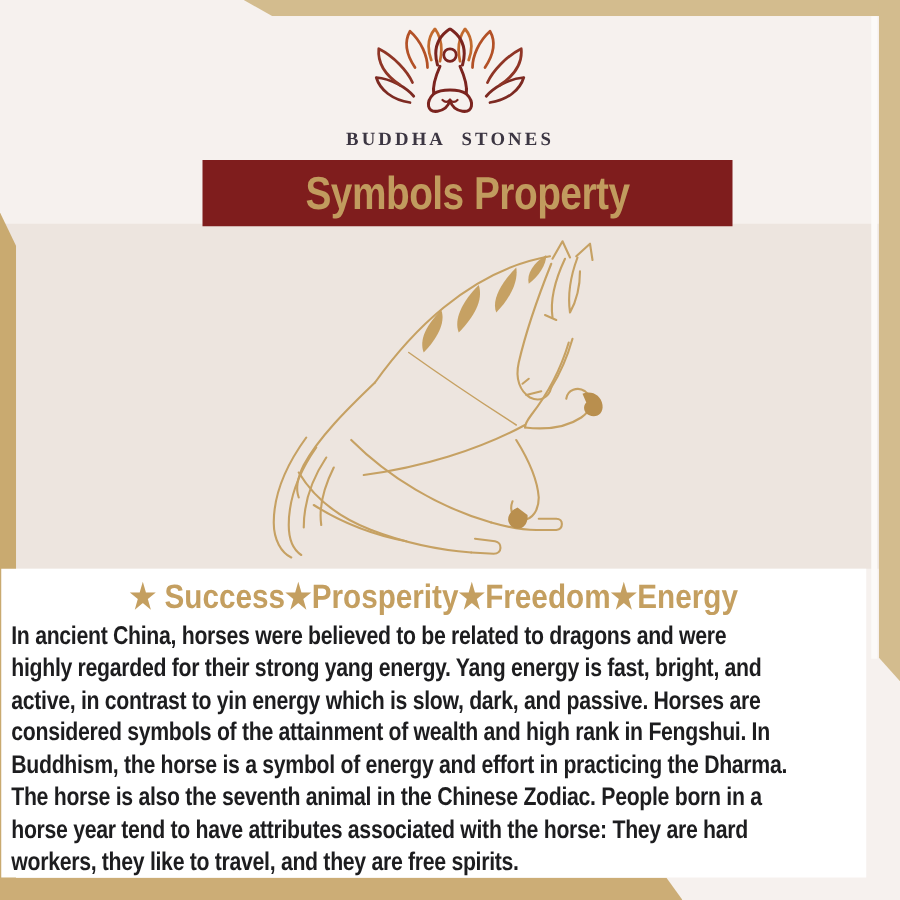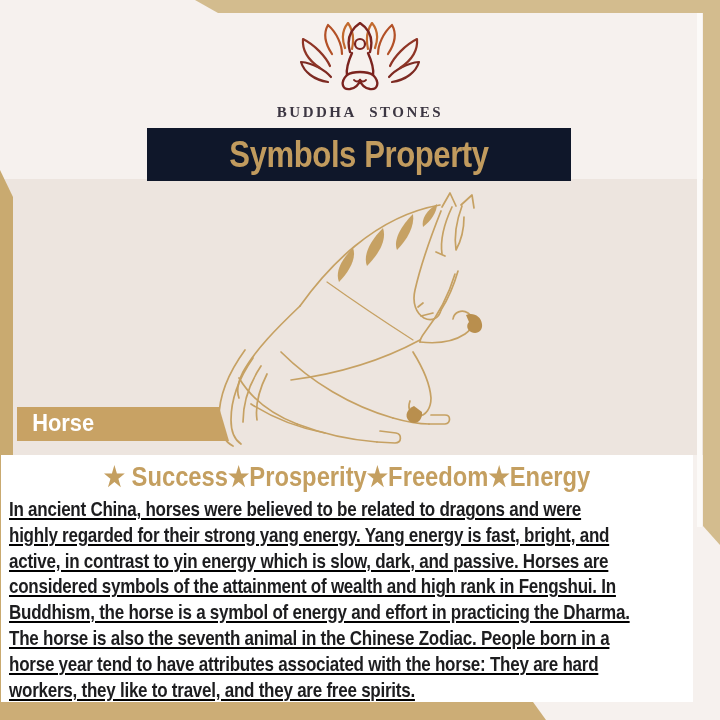--- a/index.html
+++ b/index.html
@@ -21,41 +21,41 @@
   .bottom-band{position:absolute;left:0;top:702px;width:546px;height:18px;background:#ccad76;
     clip-path:polygon(0 0,533px 0,546px 100%,0 100%);}
   
   .logo-wrap{position:absolute;left:210px;top:0;width:300px;text-align:center;}
   .lotus-svg{display:block;margin:22px auto 0 auto;}
   .brand-name{
     margin-top:2px;font-family:"Liberation Serif", serif;font-size:15px;color:#3c3642;
     letter-spacing:2.5px;word-spacing:7px;font-weight:600;
   }
   
-  .title-band{position:absolute;left:147px;top:128px;width:424px;height:53px;background:#0f172a;}
+  .title-band{position:absolute;left:162px;top:128px;width:424px;height:53px;background:#7f1d1d;}
   .title-band h1{
     margin:0;text-align:center;line-height:53px;font-size:37px;font-weight:bold;color:#c19b5e;
     transform:scaleX(0.84);transform-origin:50% 50%;letter-spacing:-0.5px;white-space:nowrap;
   }
   
   .horse-svg{position:absolute;left:215px;top:190px;}
   
   .zodiac-banner{position:absolute;left:17px;top:407px;width:212px;height:34px;background:#c8a264;
     clip-path:polygon(0 0,202px 0,212px 100%,0 100%);}
   .zodiac-banner span{
     display:block;padding-left:16px;line-height:33px;font-size:23px;font-weight:bold;color:#ffffff;
     transform:scaleX(0.95);transform-origin:0 50%;
   }
   
   .text-panel{position:absolute;left:1px;top:455px;width:692px;height:247px;background:#ffffff;}
   .traits-line{
     margin-top:7px;text-align:center;font-size:27px;font-weight:bold;color:#c49f60;
     transform:scaleX(0.88);transform-origin:50% 50%;white-space:nowrap;height:31px;line-height:31px;
   }
-  .paragraph{margin-top:3px;padding-left:8px;text-decoration:underline;}
+  .paragraph{margin-top:3px;padding-left:8px;}
   .paragraph .pline{
     height:25.8px;line-height:25.8px;font-size:20.5px;font-weight:700;color:#1d1d1f;
     letter-spacing:-0.3px;white-space:nowrap;transform:scaleX(0.83);transform-origin:0 50%;
   }
 </style>
 </head>
 <body>
 
 <div class="canvas">
 
@@ -130,23 +130,20 @@
     <path d="M221,62 l9,4"></path>
 
     <path d="M237,17 C229,34 225,50 227,64 M247,16 C241,32 239,46 241,60 C246,51 249,38 249,27"></path>
 
     <path d="M198,24 C186,36 178,50 182,60 C192,50 200,36 198,24 Z" fill="#c6a163" stroke="none"></path>
     <path d="M168,38 C154,52 148,66 152,76 C164,64 172,50 168,38 Z" fill="#c6a163" stroke="none"></path>
     <path d="M138,58 C126,70 120,82 124,92 C134,82 142,68 138,58 Z" fill="#c6a163" stroke="none"></path>
     <path d="M222,14 C212,20 206,29 208,37 C216,31 222,22 222,14 Z" fill="#c6a163" stroke="none"></path>
   </svg>
 
-  <div class="zodiac-banner">
-    <span>Horse</span>
-  </div>
 
   <div class="text-panel">
     <div class="traits-line">★ Success★Prosperity★Freedom★Energy</div>
     <div class="paragraph">
       <div class="pline">In ancient China, horses were believed to be related to dragons and were</div>
       <div class="pline">highly regarded for their strong yang energy. Yang energy is fast, bright, and</div>
       <div class="pline">active, in contrast to yin energy which is slow, dark, and passive. Horses are</div>
       <div class="pline">considered symbols of the attainment of wealth and high rank in Fengshui. In</div>
       <div class="pline">Buddhism, the horse is a symbol of energy and effort in practicing the Dharma.</div>
       <div class="pline">The horse is also the seventh animal in the Chinese Zodiac. People born in a</div>

